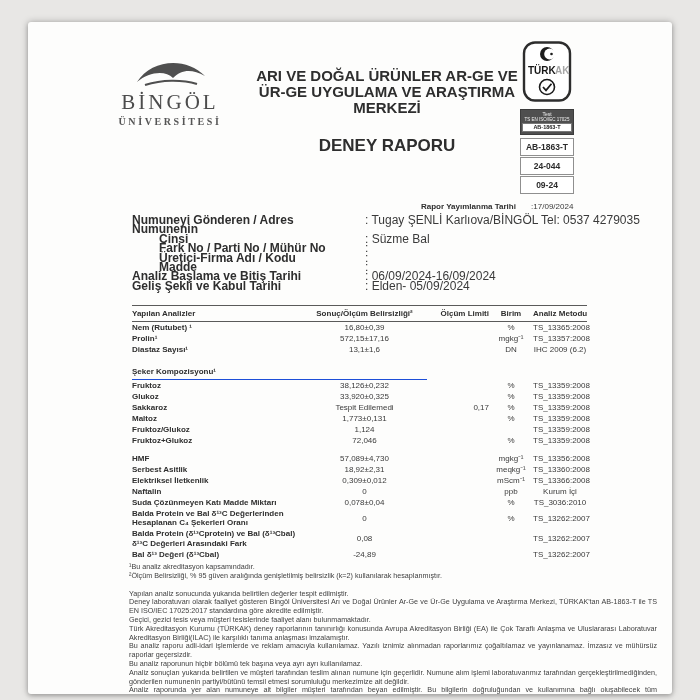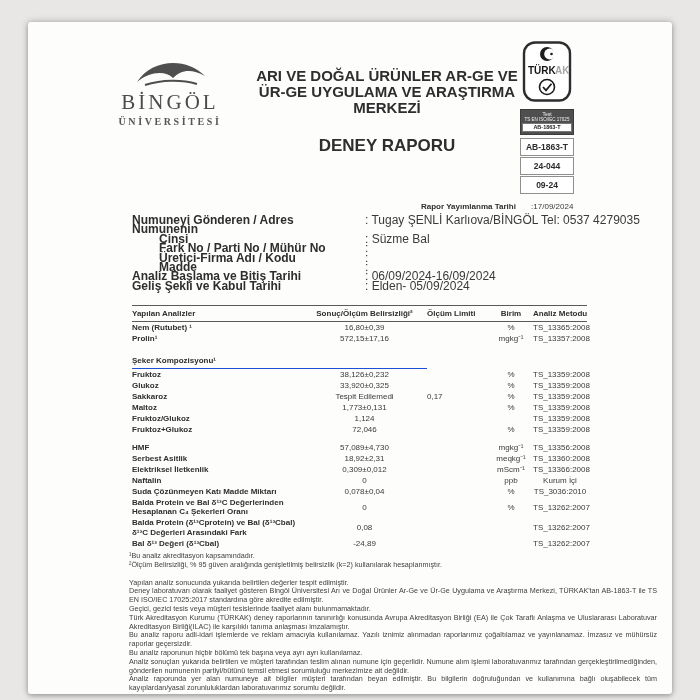--- a/index.html
+++ b/index.html
@@ -46,21 +46,21 @@
   .info-label{font-weight:bold;width:233px;color:#2e2e2e;box-sizing:border-box;}
   .info-label.indent{padding-left:27px;}
   .info-value{color:#3a3a3a;white-space:nowrap;}
   
   .table{margin-left:104px;margin-top:14px;width:455px;font-size:8px;}
   .thead{display:flex;border-top:1px solid #5a5a5a;border-bottom:1px solid #5a5a5a;
     padding:3px 0;font-weight:bold;color:#2e2e2e;}
   .trow{display:flex;align-items:center;padding:0.8px 0;line-height:9.4px;}
   .c-name{width:170px;box-sizing:border-box;padding-right:6px;}
   .c-result{width:125px;text-align:center;}
-  .c-limit{width:62px;text-align:left;}
+  .c-limit{width:62px;text-align:right;}
   .c-unit{width:44px;text-align:center;}
   .c-method{width:54px;text-align:center;white-space:nowrap;}
   .trow .c-name{font-weight:bold;color:#2e2e2e;}
   .t-spacer{height:7px;}
   .t-section{margin-top:5px;padding-bottom:2px;border-bottom:1px solid #1d4ed8;width:295px;}
   .t-section-title{font-weight:bold;color:#2e2e2e;line-height:10px;}
   
   .footnotes{padding-left:101px;margin-top:3px;font-size:7.2px;line-height:8.8px;color:#3e3e3e;}
   .statements{padding-left:101px;margin-top:9px;font-size:7.2px;line-height:8.8px;
     color:#3e3e3e;width:528px;}
@@ -171,20 +171,27 @@
           <div class="c-unit">%</div>
           <div class="c-method">TS_13365:2008</div>
         </div>
         <div class="trow">
           <div class="c-name">Prolin¹</div>
           <div class="c-result">572,15±17,16</div>
           <div class="c-limit"></div>
           <div class="c-unit">mgkg⁻¹</div>
           <div class="c-method">TS_13357:2008</div>
         </div>
+        <div class="trow">
+          <div class="c-name">Diastaz Sayısı¹</div>
+          <div class="c-result">13,1±1,6</div>
+          <div class="c-limit"></div>
+          <div class="c-unit">DN</div>
+          <div class="c-method">IHC 2009 (6.2)</div>
+        </div>
         <div class="t-spacer"></div>
         <div class="t-section">
           <div class="t-section-title">Şeker Kompozisyonu¹</div>
         </div>
         <div class="trow">
           <div class="c-name">Fruktoz</div>
           <div class="c-result">38,126±0,232</div>
           <div class="c-limit"></div>
           <div class="c-unit">%</div>
           <div class="c-method">TS_13359:2008</div>

